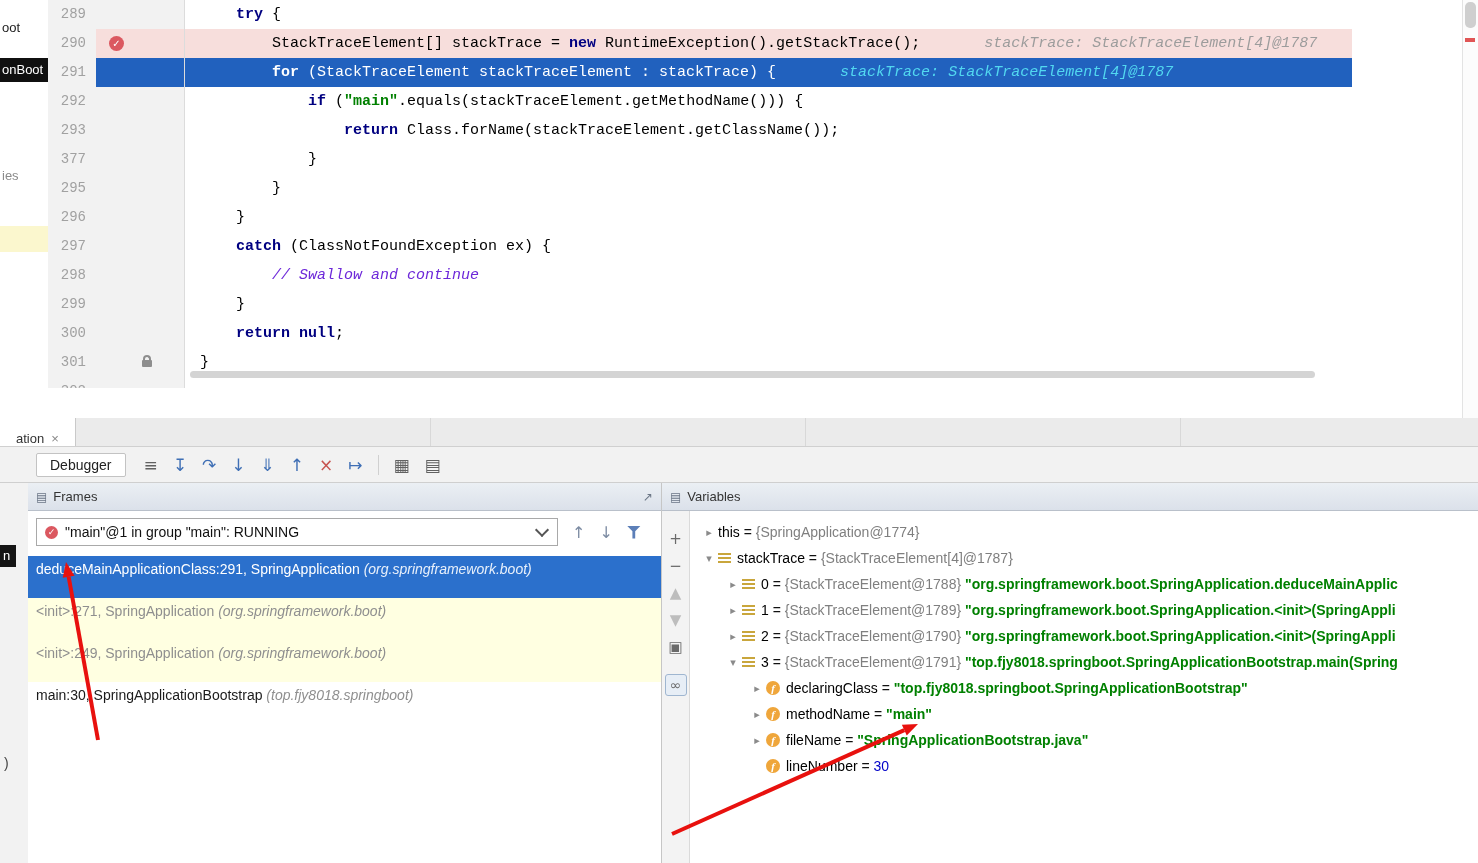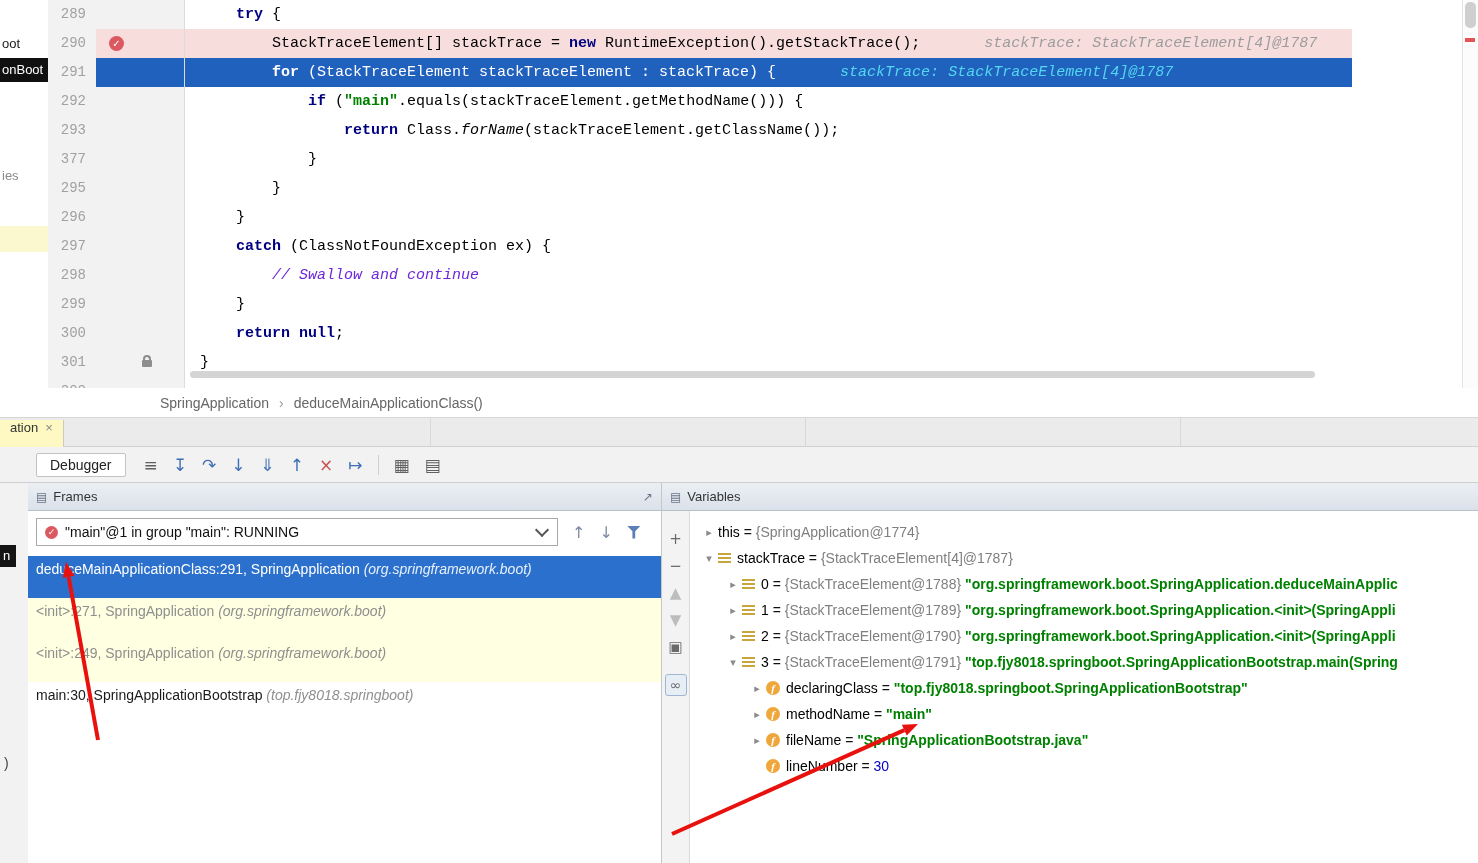--- a/index.html
+++ b/index.html
@@ -1,40 +1,40 @@
 <!DOCTYPE html>
 <html style="--exec-line: #2161BE; --breakpoint-line: #F7DEDC; --selected-frame: #2B70CC; --filtered-frame: #FFFFE1; --string-value: #008000; --reference-value: #7F7F7F; --number-value: #0000C8; --keyword: #000080; --annotation-arrow: #E8110E; --breakpoint-icon: #DB5860;"><head>
 <meta charset="utf-8">
 <style>
   html,body{margin:0;padding:0;background:#ffffff;}
   .root{position:relative;width:1478px;height:863px;overflow:hidden;background:#fff;
         font-family:"Liberation Sans",sans-serif;color:#111;}
 
   
   .project-sliver{position:absolute;left:0;top:0;width:48px;height:418px;background:#fff;}
-  .frag1{position:absolute;left:2px;top:36px;font-size:13px;color:#222;}
+  .frag1{position:absolute;left:2px;top:20px;font-size:13px;color:#222;}
   .frag-sel{position:absolute;left:0;top:58px;width:48px;height:24px;background:#101010;color:#fff;
             font-size:13px;line-height:24px;padding-left:2px;overflow:hidden;}
   .frag2{position:absolute;left:2px;top:168px;font-size:13px;color:#8a8a8a;}
   .frag-band{position:absolute;left:0;top:226px;width:48px;height:26px;background:#fbf7ce;}
 
   
   .editor{position:absolute;left:48px;top:0;width:1414px;height:388px;overflow:hidden;background:#fff;}
   .ed-row{display:flex;height:29px;font:15px/29px "Liberation Mono",monospace;}
   .ln{width:48px;background:#f2f2f2;color:#a1a1a1;text-align:right;padding-right:10px;box-sizing:border-box;
       font-size:14px;flex:none;}
   .gut{width:89px;background:#f2f2f2;border-right:1px solid #dcdcdc;box-sizing:border-box;position:relative;flex:none;}
   .code{width:1167px;box-sizing:border-box;padding-left:15px;white-space:pre;overflow:hidden;flex:none;color:#000;}
   .bg-bp .gut,.bg-bp .code{background:var(--breakpoint-line,#f7dedc);}
   .bg-exec .gut,.bg-exec .code{background:var(--exec-line,#2161be);}
   .bg-exec .code,.bg-exec .tk-pl,.bg-exec .tk-kw{color:#fff;}
   .tk-kw{color:var(--keyword,#000080);font-weight:bold;}
   .tk-str{color:var(--string-value,#008000);font-weight:bold;}
   .tk-cm{color:#6d28d9;font-style:italic;}
-  .tk-it{font-style:italic;}
+  .tk-it{}
   .hint{font-style:italic;margin-left:64px;}
   .hint-muted{color:#9c9c9c;}
   .hint-exec{color:#52d8f0;}
   .bp{position:absolute;left:13px;top:7px;width:15px;height:15px;border-radius:50%;
       background:var(--breakpoint-icon,#db5860);color:#fff;font:10px/15px "DejaVu Sans",sans-serif;text-align:center;}
   .lock{position:absolute;left:46px;top:12px;width:10px;height:7px;background:#8e8e8e;border-radius:1px;}
   .lock:before{content:"";position:absolute;left:1px;top:-5px;width:8px;height:6px;box-sizing:border-box;
       border:2px solid #8e8e8e;border-bottom:none;border-radius:4px 4px 0 0;}
   .hscroll{position:absolute;left:142px;top:371px;width:1125px;height:7px;background:#d4d4d4;border-radius:4px;z-index:3;}
 
@@ -45,22 +45,22 @@
 
   
   .breadcrumb{position:absolute;left:0;top:388px;width:100%;height:30px;background:#fff;
       border-bottom:1px solid #d6d6d6;box-sizing:border-box;display:flex;align-items:center;
       padding-left:160px;font-size:14px;color:#666;}
   .bc-sep{margin:0 10px;color:#999;}
 
   
   .tabsrow{position:absolute;left:0;top:418px;width:100%;height:29px;background:#ebebeb;
       border-bottom:1px solid #d0d0d0;box-sizing:border-box;}
-  .session-tab{display:inline-flex;align-items:flex-start;gap:7px;height:100%;padding:0 10px;
-      background:#fef9c3;border-right:1px solid #c9c9c9;box-sizing:border-box;font-size:13px;color:#333;}
+  .session-tab{display:inline-flex;align-items:flex-end;gap:7px;height:100%;padding:0 16px;
+      background:#ffffff;border-right:1px solid #c9c9c9;box-sizing:border-box;font-size:13px;color:#333;}
   .tab-close{color:#888;font-size:13px;}
   .vsep{position:absolute;top:0;height:28px;width:1px;background:#d8d8d8;}
   .vsep1{left:430px;} .vsep2{left:805px;} .vsep3{left:1180px;}
 
   .toolbar{position:absolute;left:0;top:447px;width:100%;height:36px;background:#f2f2f2;
       border-bottom:1px solid #cfcfcf;box-sizing:border-box;display:flex;align-items:center;}
   .dbg-tab{background:#fff;border:1px solid #c3c3c3;border-radius:2px;padding:3px 13px;font-size:14px;
       color:#222;margin:0 18px 0 36px;}
   .ticons{display:flex;align-items:center;gap:15px;}
   .ti{font-family:"DejaVu Sans",sans-serif;font-size:17px;line-height:24px;}
@@ -213,25 +213,20 @@
         </div>
       </div>
     <div class="hscroll"></div>
   </div>
 
   <div class="stripe">
     <div class="vthumb"></div>
     <div class="mark-red"></div>
   </div>
 
-  <div class="breadcrumb">
-    <span class="bc-item">SpringApplication</span>
-    <span class="bc-sep">›</span>
-    <span class="bc-item">deduceMainApplicationClass()</span>
-  </div>
 
   <div class="tabsrow">
     <div class="session-tab">
       <span>ation</span>
       <span class="tab-close">×</span>
     </div>
     <div class="vsep vsep1"></div>
     <div class="vsep vsep2"></div>
     <div class="vsep vsep3"></div>
   </div>

